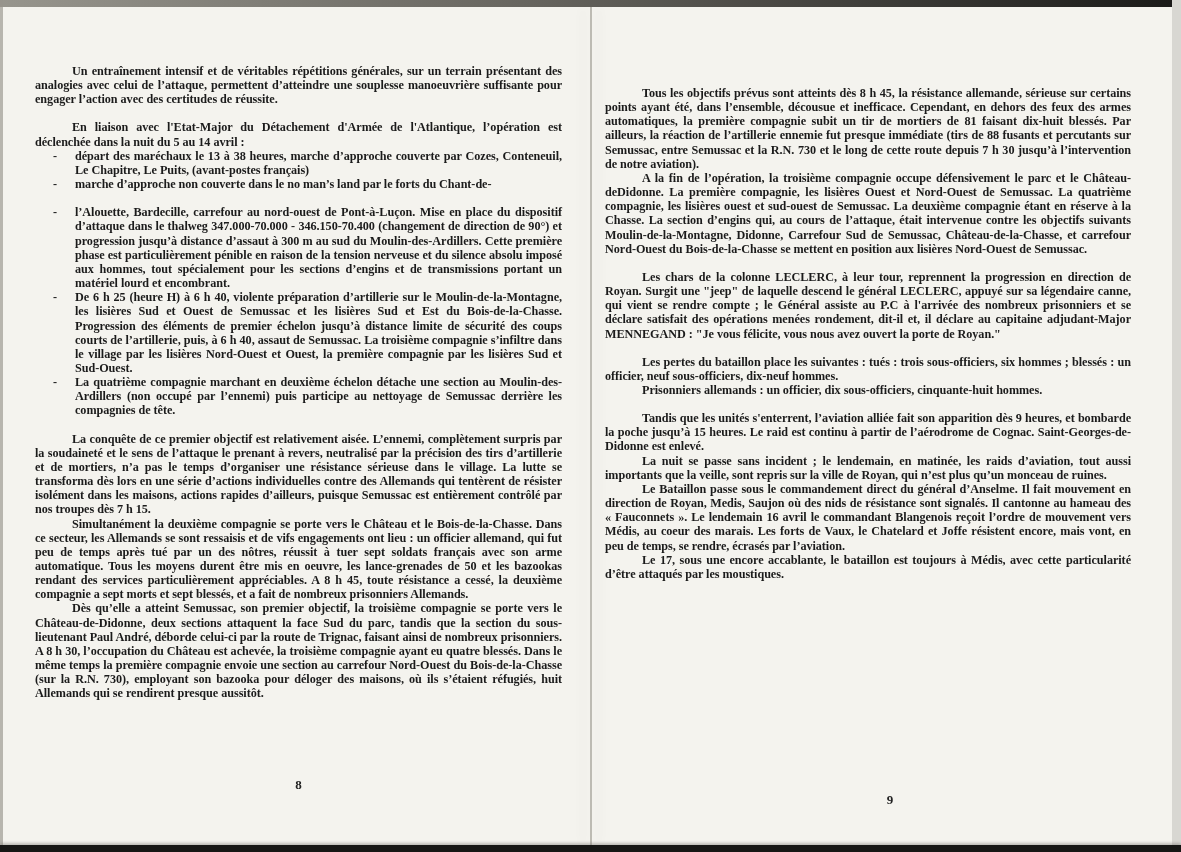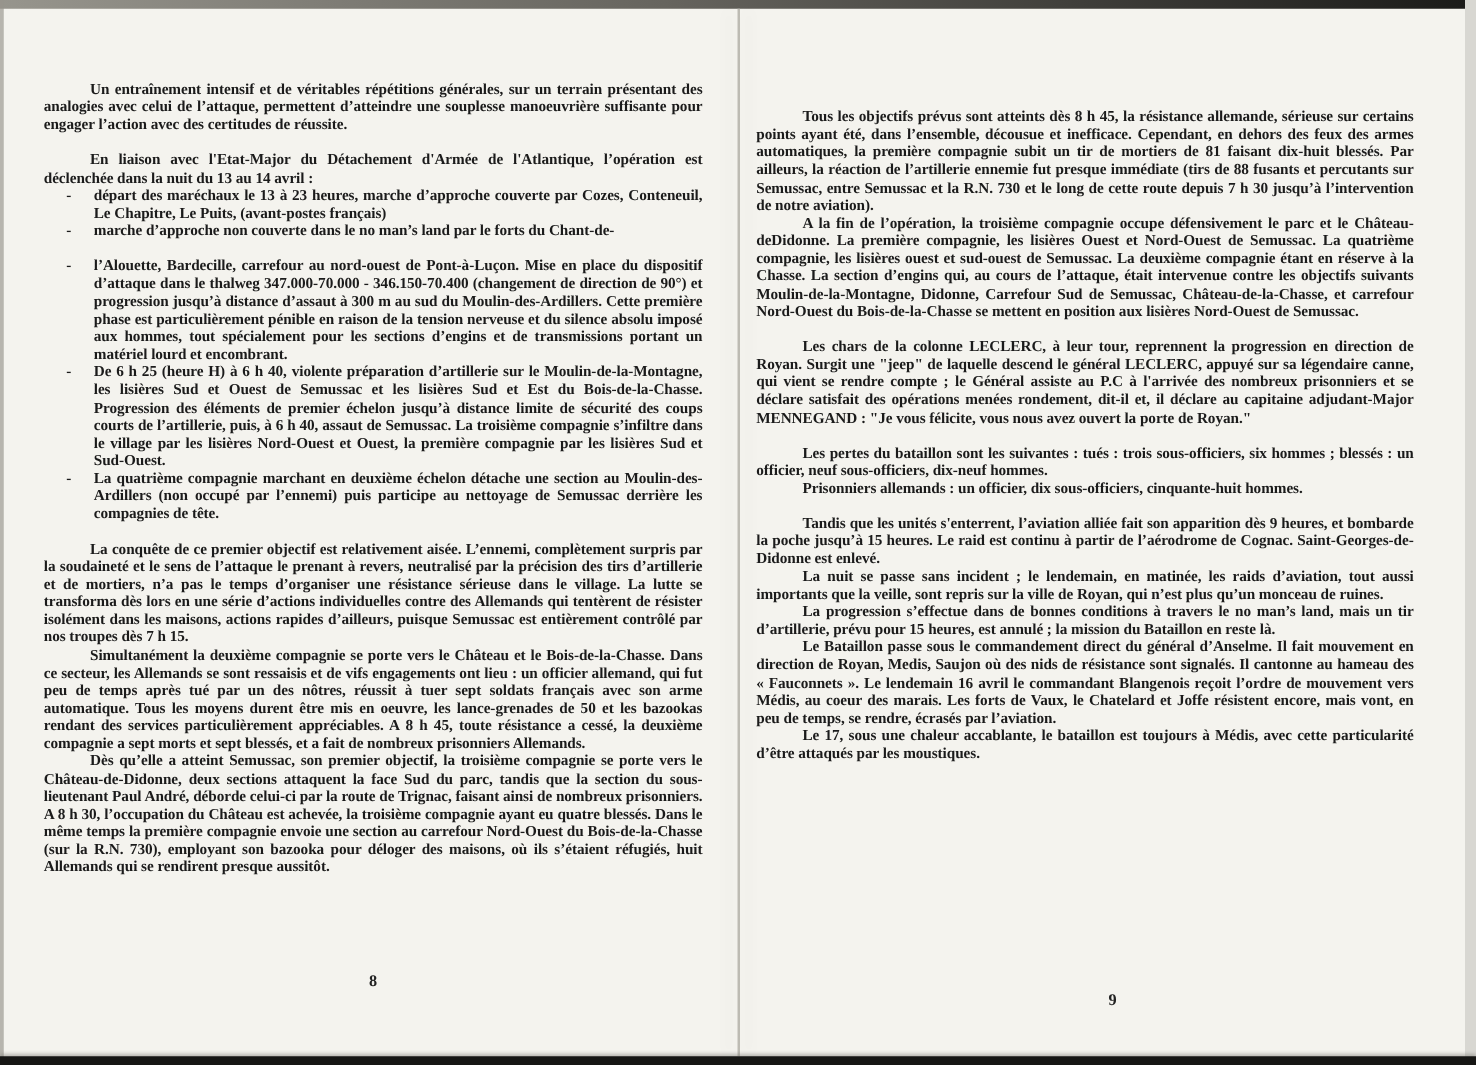--- a/index.html
+++ b/index.html
@@ -40,24 +40,24 @@
 <div class="spread">
 
   <div class="edge-top"></div>
   <div class="edge-left"></div>
   <div class="edge-right"></div>
   <div class="gutter-line"></div>
 
   <div class="textcol col-left">
     <p class="para">Un entraînement intensif et de véritables répétitions générales, sur un terrain présentant des analogies avec celui de l’attaque, permettent d’atteindre une souplesse manoeuvrière suffisante pour engager l’action avec des certitudes de réussite.</p>
     <div class="gap"></div>
-    <p class="para">En liaison avec l'Etat-Major du Détachement d'Armée de l'Atlantique, l’opération est déclenchée dans la nuit du 13 au 14 avril :</p>
+    <p class="para">En liaison avec l'Etat-Major du Détachement d'Armée de l'Atlantique, l’opération est déclenchée dans la nuit du 5 au 14 avril :</p>
     <div class="list-item">
       <span class="dash">-</span>
-      <span>départ des maréchaux le 13 à 23 heures, marche d’approche couverte par Cozes, Conteneuil, Le Chapitre, Le Puits, (avant-postes français)</span>
+      <span>départ des maréchaux le 13 à 38 heures, marche d’approche couverte par Cozes, Conteneuil, Le Chapitre, Le Puits, (avant-postes français)</span>
     </div>
     <div class="list-item">
       <span class="dash">-</span>
       <span>marche d’approche non couverte dans le no man’s land par le forts du Chant-de-</span>
     </div>
     <div class="gap"></div>
     <div class="list-item">
       <span class="dash">-</span>
       <span>l’Alouette, Bardecille, carrefour au nord-ouest de Pont-à-Luçon. Mise en place du dispositif d’attaque dans le thalweg 347.000-70.000 - 346.150-70.400 (changement de direction de 90°) et progression jusqu’à distance d’assaut à 300 m au sud du Moulin-des-Ardillers. Cette première phase est particulièrement pénible en raison de la tension nerveuse et du silence absolu imposé aux hommes, tout spécialement pour les sections d’engins et de transmissions portant un matériel lourd et encombrant.</span>
     </div>
@@ -75,25 +75,24 @@
     <p class="para">Dès qu’elle a atteint Semussac, son premier objectif, la troisième compagnie se porte vers le Château-de-Didonne, deux sections attaquent la face Sud du parc, tandis que la section du sous-lieutenant Paul André, déborde celui-ci par la route de Trignac, faisant ainsi de nombreux prisonniers. A 8 h 30, l’occupation du Château est achevée, la troisième compagnie ayant eu quatre blessés. Dans le même temps la première compagnie envoie une section au carrefour Nord-Ouest du Bois-de-la-Chasse (sur la R.N. 730), employant son bazooka pour déloger des maisons, où ils s’étaient réfugiés, huit Allemands qui se rendirent presque aussitôt.</p>
   </div>
   <div class="pagenum pn-left">8</div>
 
   <div class="textcol col-right">
     <p class="para">Tous les objectifs prévus sont atteints dès 8 h 45, la résistance allemande, sérieuse sur certains points ayant été, dans l’ensemble, décousue et inefficace. Cependant, en dehors des feux des armes automatiques, la première compagnie subit un tir de mortiers de 81 faisant dix-huit blessés. Par ailleurs, la réaction de l’artillerie ennemie fut presque immédiate (tirs de 88 fusants et percutants sur Semussac, entre Semussac et la R.N. 730 et le long de cette route depuis 7 h 30 jusqu’à l’intervention de notre aviation).</p>
     <p class="para">A la fin de l’opération, la troisième compagnie occupe défensivement le parc et le Château-deDidonne. La première compagnie, les lisières Ouest et Nord-Ouest de Semussac. La quatrième compagnie, les lisières ouest et sud-ouest de Semussac. La deuxième compagnie étant en réserve à la Chasse. La section d’engins qui, au cours de l’attaque, était intervenue contre les objectifs suivants Moulin-de-la-Montagne, Didonne, Carrefour Sud de Semussac, Château-de-la-Chasse, et carrefour Nord-Ouest du Bois-de-la-Chasse se mettent en position aux lisières Nord-Ouest de Semussac.</p>
     <div class="gap"></div>
     <p class="para">Les chars de la colonne LECLERC, à leur tour, reprennent la progression en direction de Royan. Surgit une "jeep" de laquelle descend le général LECLERC, appuyé sur sa légendaire canne, qui vient se rendre compte ; le Général assiste au P.C à l'arrivée des nombreux prisonniers et se déclare satisfait des opérations menées rondement, dit-il et, il déclare au capitaine adjudant-Major MENNEGAND : "Je vous félicite, vous nous avez ouvert la porte de Royan."</p>
     <div class="gap"></div>
-    <p class="para">Les pertes du bataillon sont les suivantes : tués : trois sous-officiers, six hommes ; blessés : un officier, neuf sous-officiers, dix-neuf hommes.</p>
+    <p class="para">Les pertes du bataillon place les suivantes : tués : trois sous-officiers, six hommes ; blessés : un officier, neuf sous-officiers, dix-neuf hommes.</p>
     <p class="para">Prisonniers allemands : un officier, dix sous-officiers, cinquante-huit hommes.</p>
     <div class="gap"></div>
     <p class="para">Tandis que les unités s'enterrent, l’aviation alliée fait son apparition dès 9 heures, et bombarde la poche jusqu’à 15 heures. Le raid est continu à partir de l’aérodrome de Cognac. Saint-Georges-de-Didonne est enlevé.</p>
     <p class="para">La nuit se passe sans incident ; le lendemain, en matinée, les raids d’aviation, tout aussi importants que la veille, sont repris sur la ville de Royan, qui n’est plus qu’un monceau de ruines.</p>
-    <p class="para">La progression s’effectue dans de bonnes conditions à travers le no man’s land, mais un tir d’artillerie, prévu pour 15 heures, est annulé ; la mission du Bataillon en reste là.</p>
     <p class="para">Le Bataillon passe sous le commandement direct du général d’Anselme. Il fait mouvement en direction de Royan, Medis, Saujon où des nids de résistance sont signalés. Il cantonne au hameau des « Fauconnets ». Le lendemain 16 avril le commandant Blangenois reçoit l’ordre de mouvement vers Médis, au coeur des marais. Les forts de Vaux, le Chatelard et Joffe résistent encore, mais vont, en peu de temps, se rendre, écrasés par l’aviation.</p>
-    <p class="para">Le 17, sous une chaleur accablante, le bataillon est toujours à Médis, avec cette particularité d’être attaqués par les moustiques.</p>
+    <p class="para">Le 17, sous une encore accablante, le bataillon est toujours à Médis, avec cette particularité d’être attaqués par les moustiques.</p>
   </div>
   <div class="pagenum pn-right">9</div>
 
   <div class="edge-bottom"></div>
 </div>
 
 </body></html>

